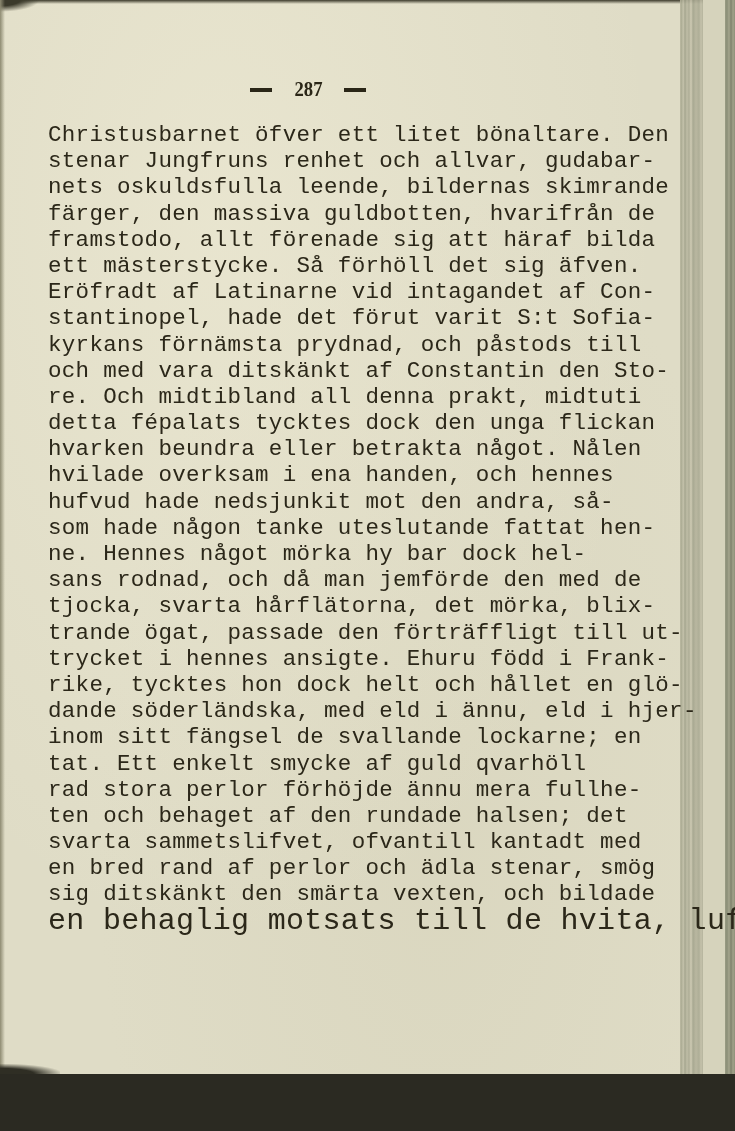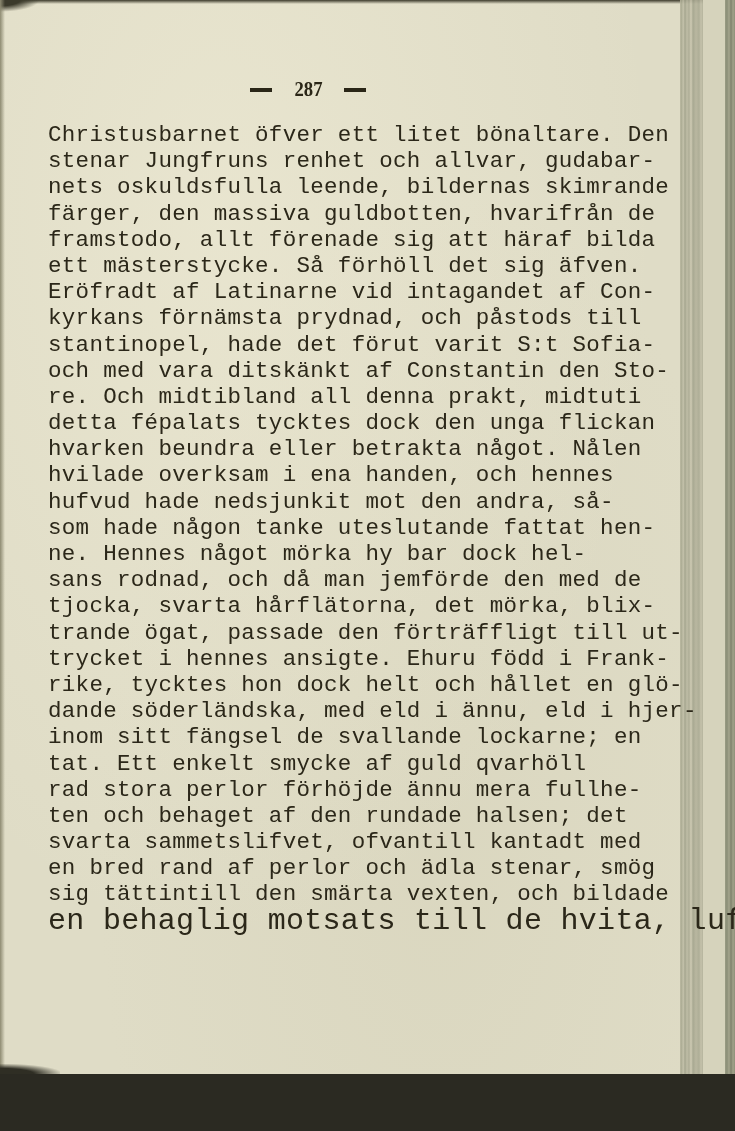--- a/index.html
+++ b/index.html
@@ -139,38 +139,38 @@
   </div>
 
   <div class="body-text">
     <span class="line">Christusbarnet öfver ett litet bönaltare. Den</span>
     <span class="line">stenar Jungfruns renhet och allvar, gudabar-</span>
     <span class="line">nets oskuldsfulla leende, bildernas skimrande</span>
     <span class="line">färger, den massiva guldbotten, hvarifrån de</span>
     <span class="line">framstodo, allt förenade sig att häraf bilda</span>
     <span class="line">ett mästerstycke. Så förhöll det sig äfven.</span>
     <span class="line">Eröfradt af Latinarne vid intagandet af Con-</span>
+    <span class="line">stantinopel, hade det förut varit S:t Sofia-</span>
     <span class="line">kyrkans förnämsta prydnad, och påstods till</span>
-    <span class="line">stantinopel, hade det förut varit S:t Sofia-</span>
     <span class="line">och med vara ditskänkt af Constantin den Sto-</span>
     <span class="line">re. Och midtibland all denna prakt, midtuti</span>
     <span class="line">detta fépalats tycktes dock den unga flickan</span>
     <span class="line">hvarken beundra eller betrakta något. Nålen</span>
     <span class="line">hvilade overksam i ena handen, och hennes</span>
     <span class="line">hufvud hade nedsjunkit mot den andra, så-</span>
     <span class="line">som hade någon tanke uteslutande fattat hen-</span>
     <span class="line">ne. Hennes något mörka hy bar dock hel-</span>
     <span class="line">sans rodnad, och då man jemförde den med de</span>
     <span class="line">tjocka, svarta hårflätorna, det mörka, blix-</span>
     <span class="line">trande ögat, passade den förträffligt till ut-</span>
     <span class="line">trycket i hennes ansigte. Ehuru född i Frank-</span>
     <span class="line">rike, tycktes hon dock helt och hållet en glö-</span>
     <span class="line">dande söderländska, med eld i ännu, eld i hjer-</span>
     <span class="line">inom sitt fängsel de svallande lockarne; en</span>
     <span class="line">tat. Ett enkelt smycke af guld qvarhöll</span>
     <span class="line">rad stora perlor förhöjde ännu mera fullhe-</span>
     <span class="line">ten och behaget af den rundade halsen; det</span>
     <span class="line">svarta sammetslifvet, ofvantill kantadt med</span>
     <span class="line">en bred rand af perlor och ädla stenar, smög</span>
-    <span class="line">sig tättintill den smärta vexten, och bildade</span>
+    <span class="line">sig ditskänkt den smärta vexten, och bildade</span>
     <span class="line last">en behaglig motsats till de hvita, luftiga</span>
   </div>
 </div>
 
 </body></html>

